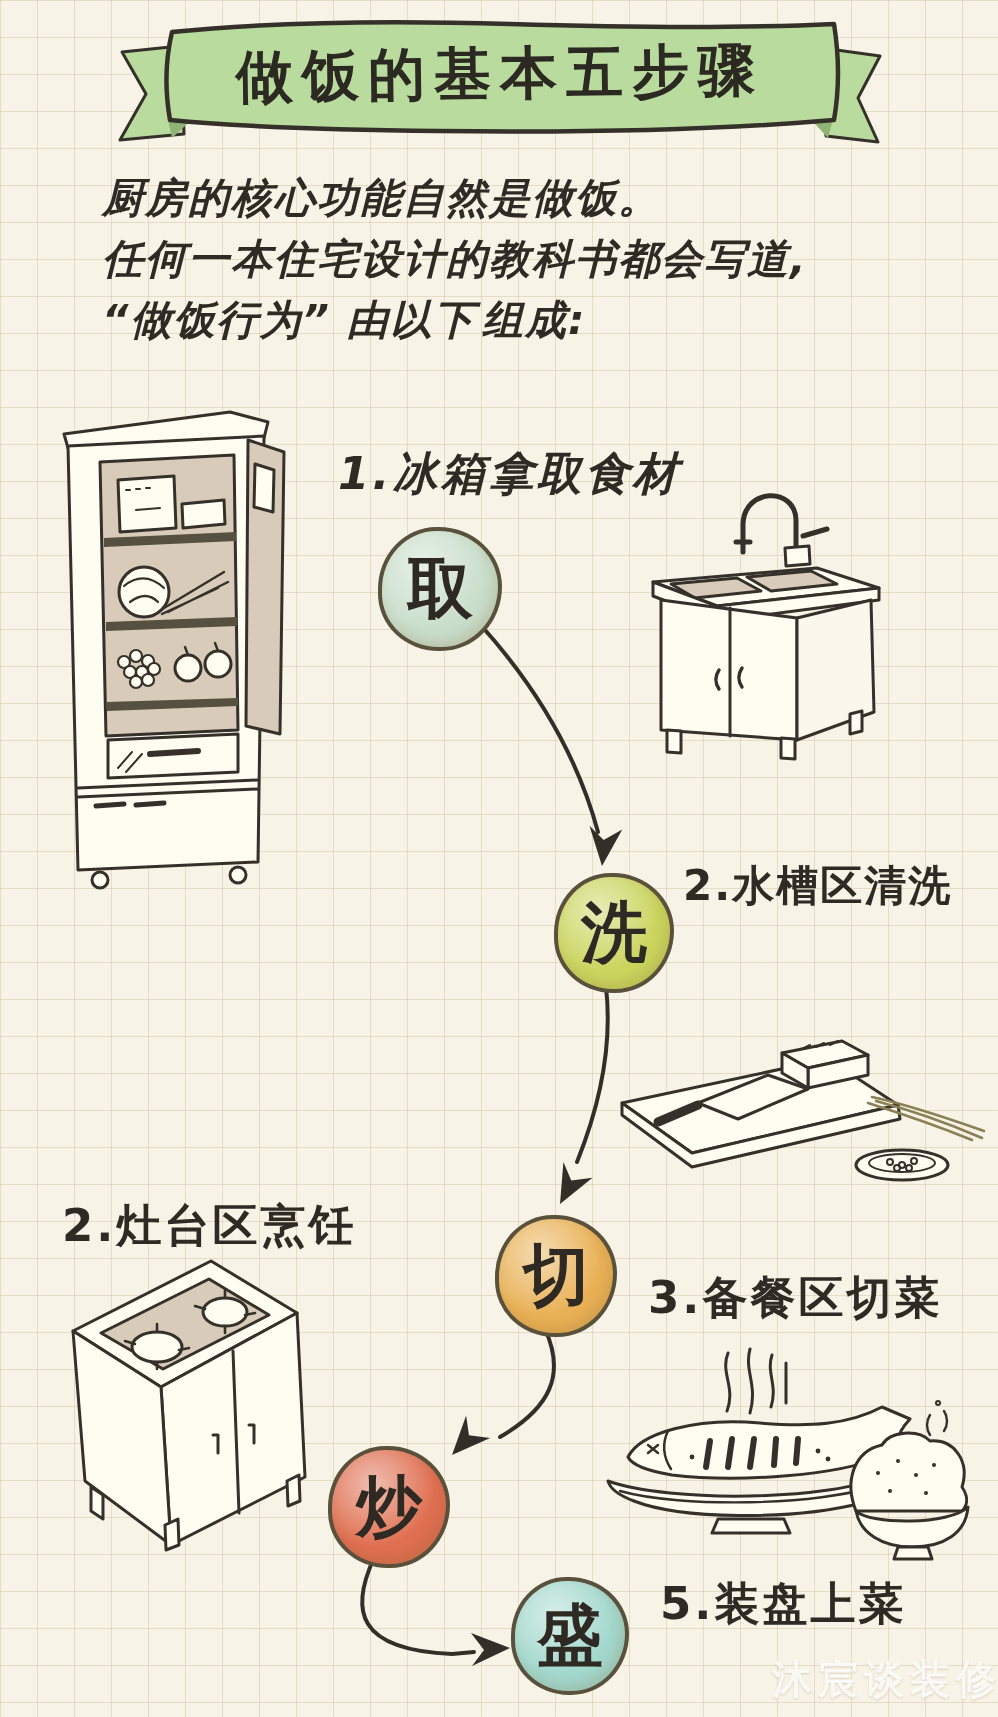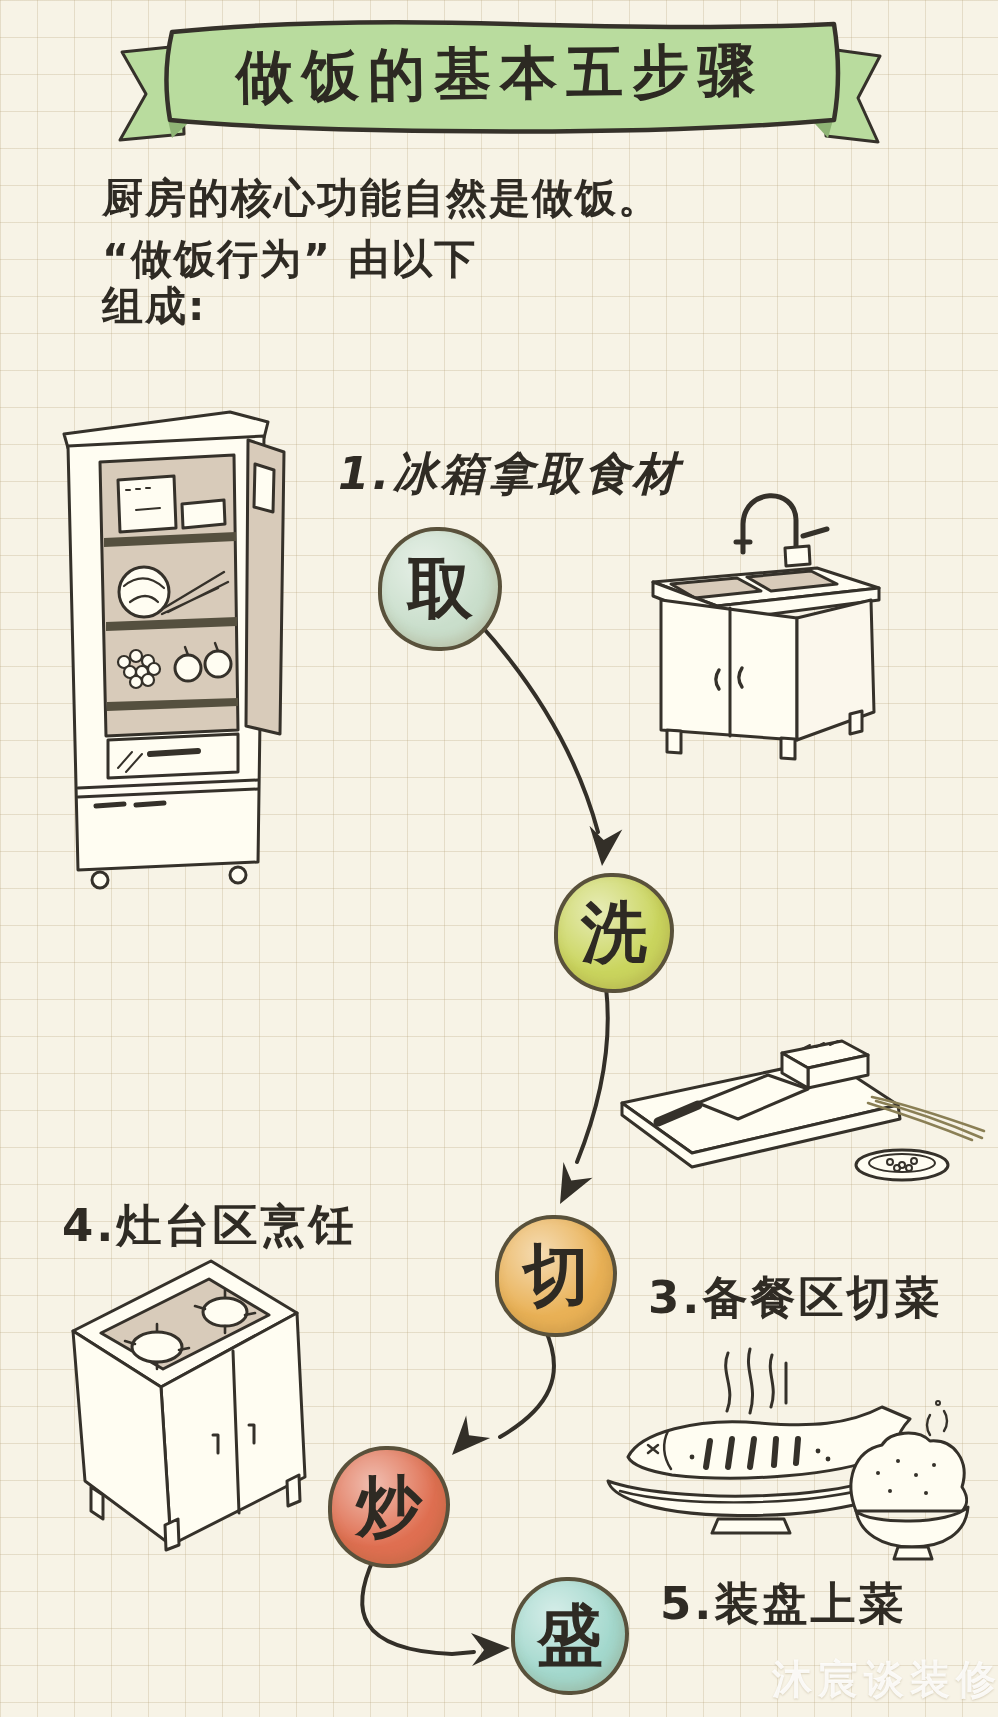--- a/index.html
+++ b/index.html
@@ -19,23 +19,23 @@
   .fill-beige{fill:#d8cbba;}
   .ribbon-fill{fill:var(--ribbon,#b9dc9e);}
   .ribbon-shadow{fill:#8fb475;}
   
   .banner-title{
     left:150px;top:36px;width:700px;text-align:center;
     font-size:57px;font-weight:700;letter-spacing:9px;
     transform:rotate(-0.8deg);color:#2c2922;
   }
   
-  .intro{left:102px;top:178px;width:780px;font-size:41px;line-height:1.0;font-weight:600;letter-spacing:2px;color:#2f2b24;}
+  .intro{left:102px;top:178px;width:780px;font-size:41px;line-height:1.0;font-weight:600;letter-spacing:2px;color:#2f2b24;font-style:italic;}
   .intro .line{margin-bottom:20px;white-space:nowrap;}
-  .intro .line3{display:flex;align-items:baseline;gap:6px;flex-direction:column;}
+  .intro .line3{display:flex;align-items:baseline;gap:6px;}
   .hl{font-size:62px;font-weight:800;letter-spacing:5px;}
   
   .step-label{font-weight:700;white-space:nowrap;color:#2f2b24;}
   .lbl1{left:338px;top:444px;font-size:45px;letter-spacing:3px;font-style:italic;}
   .lbl2{left:683px;top:858px;font-size:42px;letter-spacing:2px;}
   .lbl3{left:648px;top:1268px;font-size:45px;letter-spacing:3px;}
   .lbl4{left:62px;top:1196px;font-size:45px;letter-spacing:3px;}
   .lbl5{left:660px;top:1574px;font-size:45px;letter-spacing:3px;}
   
   .circle{
@@ -72,20 +72,21 @@
       <path class="ribbon-fill ink" d="M 712 46 L 770 54 L 748 96 L 768 140 L 716 134 Z"></path>
       <path class="ribbon-shadow" d="M 58 118 L 88 112 L 62 136 Z"></path>
       <path class="ribbon-shadow" d="M 724 114 L 694 110 L 718 136 Z"></path>
       <path class="ribbon-fill ink" style="stroke-width:4.5" d="M 62 30 Q 200 16 400 22 Q 600 28 724 22 Q 732 72 724 118 Q 560 132 330 129 Q 150 127 60 118 Q 52 72 62 30 Z"></path>
     </svg>
   </div>
   <div class="abs banner-title">做饭的基本五步骤</div>
 
   <div class="abs intro">
     <div class="line">厨房的核心功能自然是做饭。</div>
+    <div class="line">任何一本住宅设计的教科书都会写道,</div>
     <div class="line line3">
       <span>“做饭行为” 由以下</span>
       <span>组成:</span>
     </div>
   </div>
 
   <div class="abs" style="left:52px;top:400px;">
     <svg width="255" height="505" viewBox="0 0 255 505">
       <path class="ink fill-paper" d="M 12 34 L 178 12 L 216 22 L 212 38 L 16 48 Z"></path>
       <path class="ink fill-paper" d="M 16 46 L 212 36 L 206 462 L 26 470 Z"></path>
@@ -248,22 +249,23 @@
     </g>
     <g fill="#332f28" stroke="none">
       <path d="M 0 0 L -18 -38 L -2 -26 L 15 -39 Z" transform="translate(602,866) rotate(8)"></path>
       <path d="M 0 0 L -18 -38 L -2 -26 L 15 -39 Z" transform="translate(560,1204) rotate(30)"></path>
       <path d="M 0 0 L -18 -38 L -2 -26 L 15 -39 Z" transform="translate(452,1455) rotate(45)"></path>
       <path d="M 0 0 L -18 -38 L -2 -26 L 15 -39 Z" transform="translate(510,1648) rotate(-90)"></path>
     </g>
   </svg>
 
   <div class="abs step-label lbl1">1.冰箱拿取食材</div>
+  <div class="abs step-label lbl2">2.水槽区清洗</div>
   <div class="abs step-label lbl3">3.备餐区切菜</div>
-  <div class="abs step-label lbl4">4.灶台区烹饪</div>
+  <div class="abs step-label lbl4">2.灶台区烹饪</div>
   <div class="abs step-label lbl5">5.装盘上菜</div>
 
   <div class="abs circle c-take" style="--c: #c9decb;">
     <span class="verb">取</span>
   </div>
   <div class="abs circle c-wash" style="--c: #cad55e;">
     <span class="verb">洗</span>
   </div>
   <div class="abs circle c-cut" style="--c: #e9b156;">
     <span class="verb">切</span>

